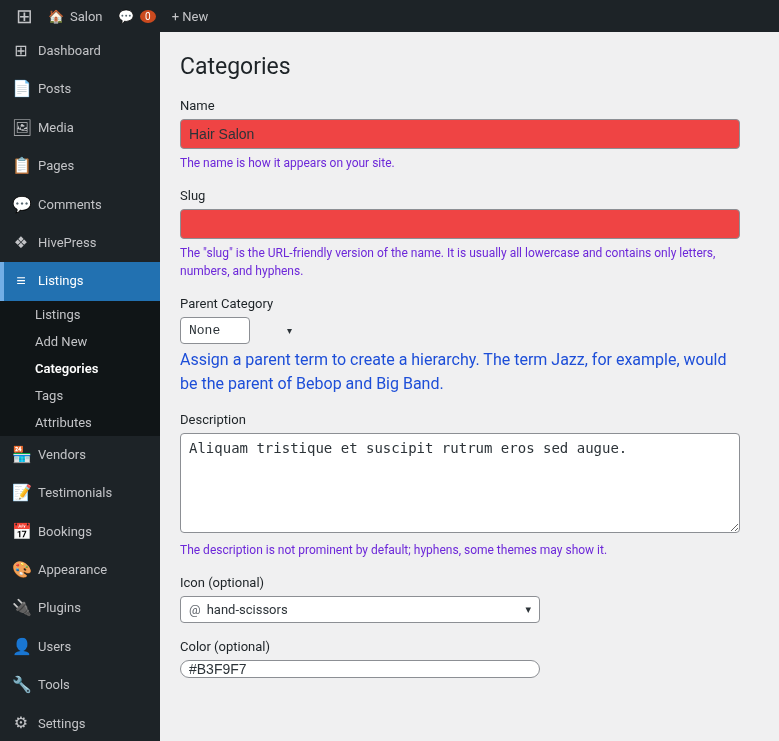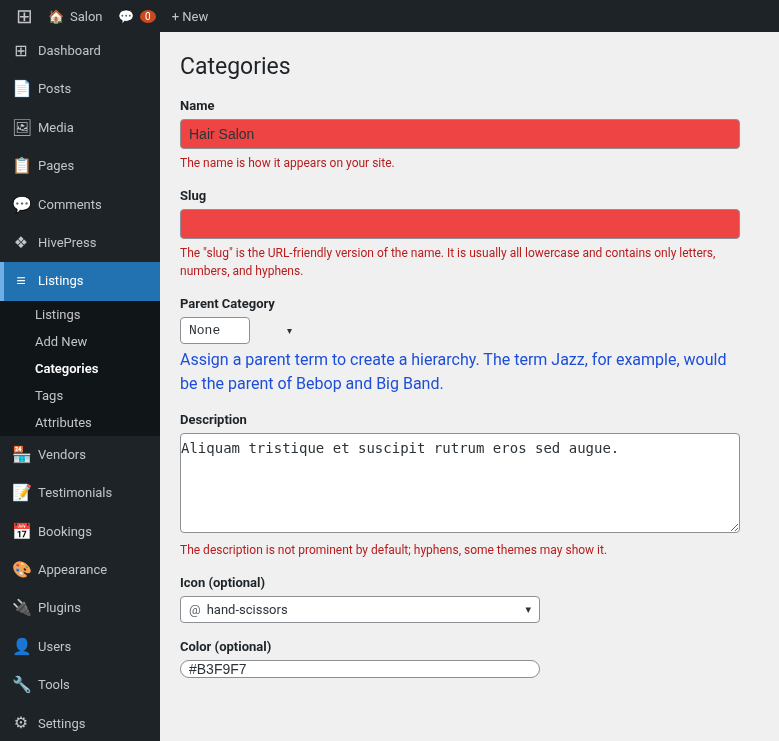--- a/index.html
+++ b/index.html
@@ -101,47 +101,47 @@
       font-weight: 600;
       color: #1d2327;
       margin-bottom: 14px;
     }
 
     
     .form-group { margin-bottom: 16px; }
     .form-label {
       display: block;
       font-size: 13px;
-      font-weight: 700;
+      font-weight: 400;
       color: #1d2327;
       margin-bottom: 6px;
     }
     .form-input {
       width: 100%;
       padding: 6px 8px;
       border: 1px solid #8c8f94;
       border-radius: 4px;
       font-size: 14px;
       color: #2c3338;
       background: #ef4444;
       outline: none;
       max-width: 560px;
     }
     .form-hint {
       font-size: 12px;
-      color: #b91c1c;
+      color: #6d28d9;
       margin-top: 5px;
       line-height: 1.5;
       max-width: 560px;
     }
 
     .form-textarea {
       width: 100%;
       max-width: 560px;
-      padding: 6px 0;
+      padding: 6px 8px;
       border: 1px solid #8c8f94;
       border-radius: 4px;
       font-size: 14px;
       color: #2c3338;
       background: #fff;
       resize: vertical;
       min-height: 100px;
       outline: none;
     }
 

